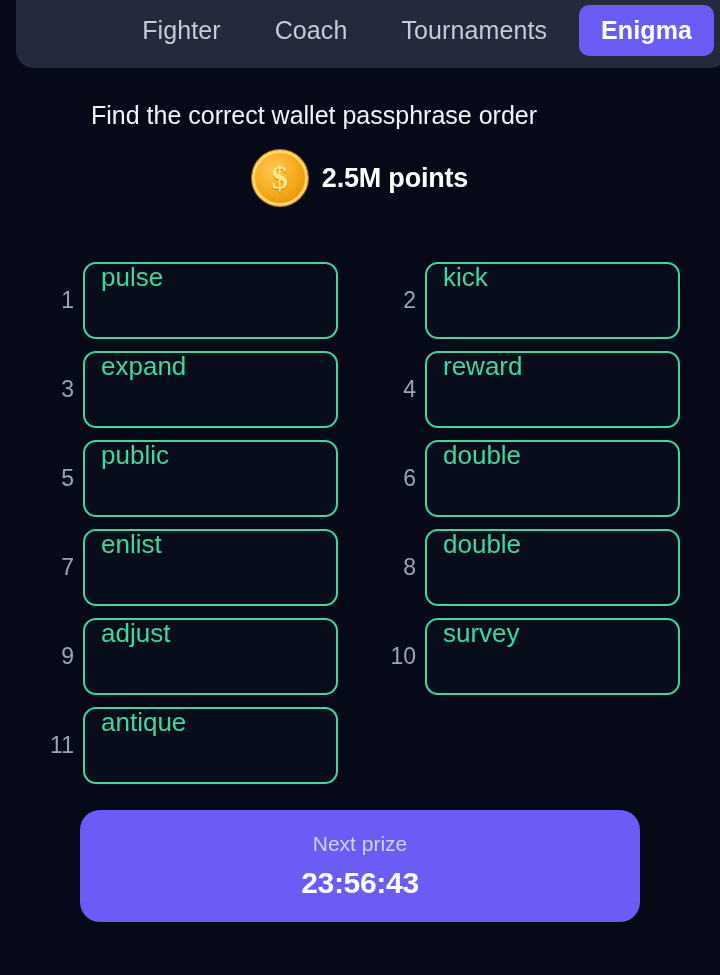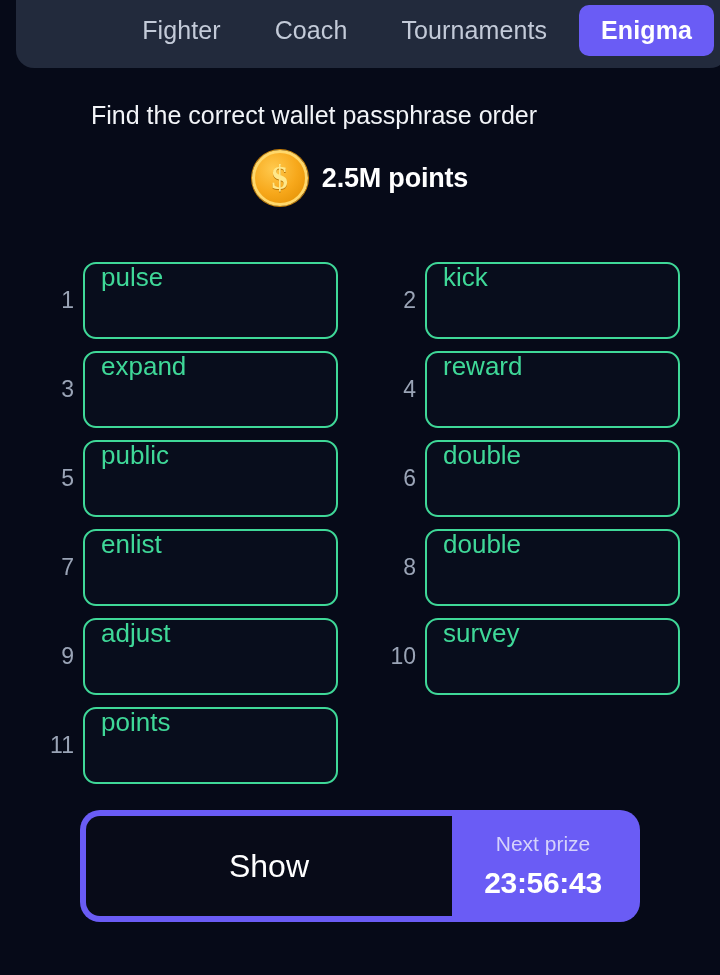--- a/index.html
+++ b/index.html
@@ -272,30 +272,27 @@
     <div class="cell">
       <div class="idx">10</div>
       <div class="tile">
         <span class="word">survey</span>
       </div>
     </div>
 
     <div class="cell">
       <div class="idx">11</div>
       <div class="tile">
-        <span class="word">points</span>
+        <span class="word">antique</span>
       </div>
     </div>
 
 
   </div>
 
   <div class="actionbar">
-    <div class="show-btn">
-      <span>Show</span>
-    </div>
     <div class="prize">
       <div class="prize-label">Next prize</div>
       <div class="prize-timer">23:56:43</div>
     </div>
   </div>
 
 </div>
 
 </body></html>

